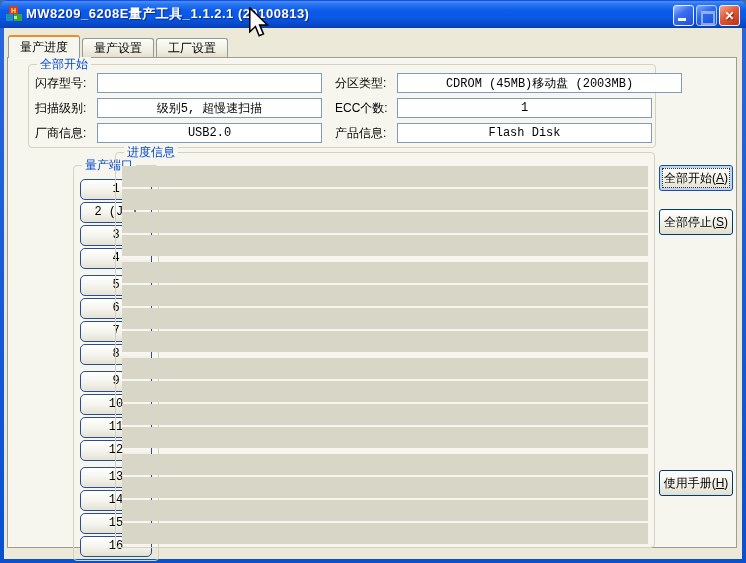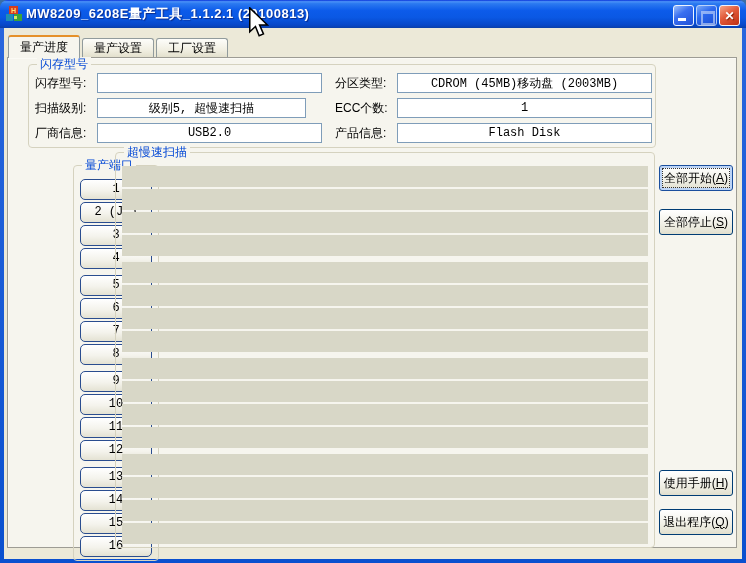--- a/index.html
+++ b/index.html
@@ -104,35 +104,35 @@
           <span>量产设置</span>
         </div>
       <div class="tab">
           <span>工厂设置</span>
         </div>
     </div>
 
     <div class="tabpage">
 
       <div class="group settings-group">
-        <span class="group-title">闪存型号</span>
+        <span class="group-title">全部开始</span>
 
         <div class="field-row" style="left:6px;top:8px;text-align:right;">
             <span class="f-label">闪存型号:</span>
           </div>
         <div class="field" style="left:68px;top:8px;width:225px;"></div>
         <div class="field-row" style="left:306px;top:8px;">
             <span class="f-label">分区类型:</span>
           </div>
-        <div class="field" style="left:368px;top:8px;width:255px;">CDROM (45MB)移动盘 (2003MB)</div>
+        <div class="field" style="left:368px;top:8px;width:285px;">CDROM (45MB)移动盘 (2003MB)</div>
 
         <div class="field-row" style="left:6px;top:33px;">
             <span class="f-label">扫描级别:</span>
           </div>
-        <div class="field" style="left:68px;top:33px;width:209px;">级别5, 超慢速扫描</div>
+        <div class="field" style="left:68px;top:33px;width:225px;">级别5, 超慢速扫描</div>
         <div class="field-row" style="left:306px;top:33px;">
             <span class="f-label">ECC个数:</span>
           </div>
         <div class="field" style="left:368px;top:33px;width:255px;">1</div>
 
         <div class="field-row" style="left:6px;top:58px;">
             <span class="f-label">厂商信息:</span>
           </div>
         <div class="field" style="left:68px;top:58px;width:225px;">USB2.0</div>
         <div class="field-row" style="left:306px;top:58px;">
@@ -163,21 +163,21 @@
         </div>
         <div class="port-block" style="top:301px;">
           <button class="port-btn">13</button>
           <button class="port-btn">14</button>
           <button class="port-btn">15</button>
           <button class="port-btn">16</button>
         </div>
       </div>
 
       <div class="group progress-group">
-        <span class="group-title">超慢速扫描</span>
+        <span class="group-title">进度信息</span>
         <div class="bar-block" style="top:13px;">
           <div class="bar"></div>
           <div class="bar"></div>
           <div class="bar"></div>
           <div class="bar"></div>
         </div>
         <div class="bar-block" style="top:109px;">
           <div class="bar"></div>
           <div class="bar"></div>
           <div class="bar"></div>
@@ -193,21 +193,20 @@
           <div class="bar"></div>
           <div class="bar"></div>
           <div class="bar"></div>
           <div class="bar"></div>
         </div>
       </div>
 
       <button class="action-btn focused" style="top:107px;"><span>全部开始(</span><u>A</u><span>)</span></button>
       <button class="action-btn" style="top:151px;"><span>全部停止(</span><u>S</u><span>)</span></button>
       <button class="action-btn" style="top:412px;"><span>使用手册(</span><u>H</u><span>)</span></button>
-      <button class="action-btn" style="top:451px;"><span>退出程序(</span><u>Q</u><span>)</span></button>
 
     </div>
   </div>
 
   <svg class="cursor" width="20" height="31" viewBox="0 0 13 20">
     <polygon points="0.5,0.5 0.5,16 4.2,12.6 6.6,18.6 9.4,17.4 6.9,11.6 12,11.6" fill="#ffffff" stroke="#000000" stroke-width="1"></polygon>
   </svg>
 
 </div>
 

